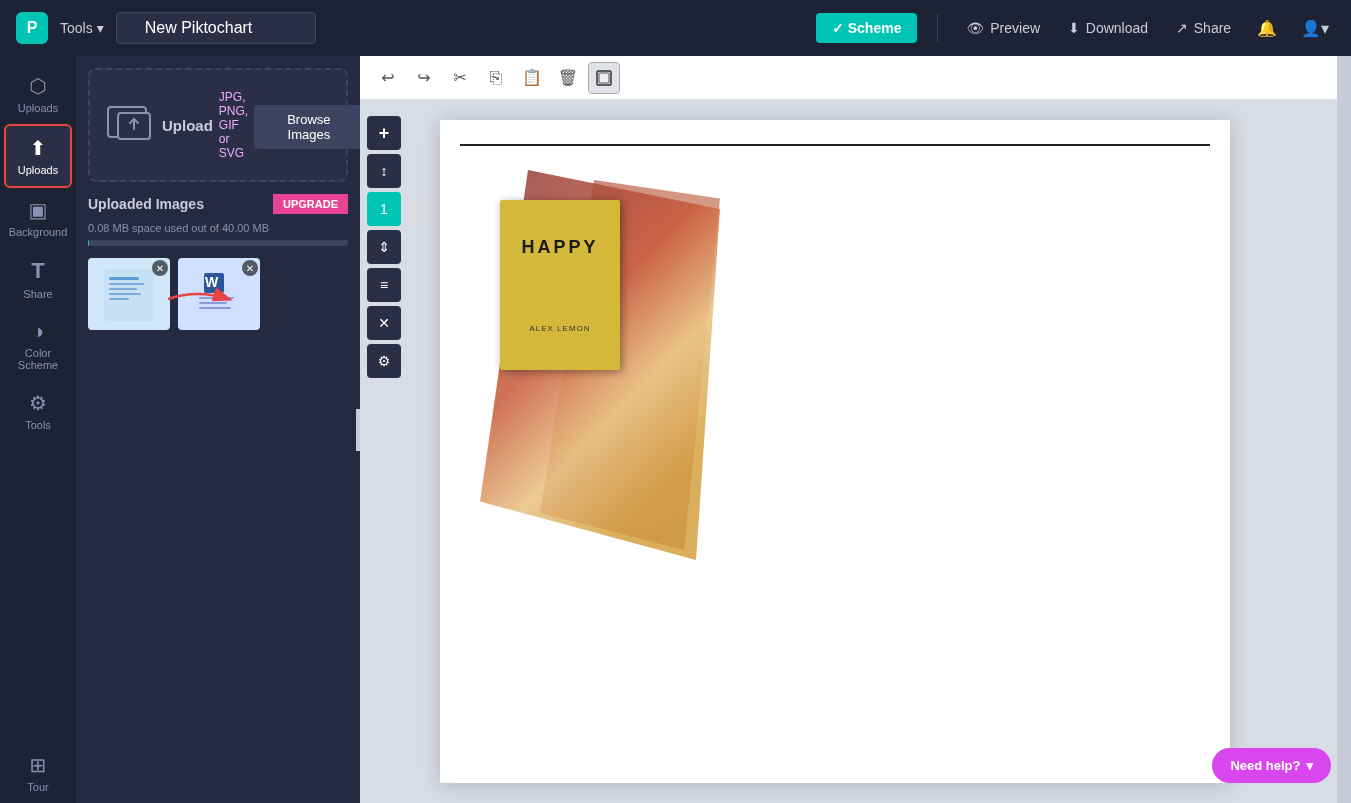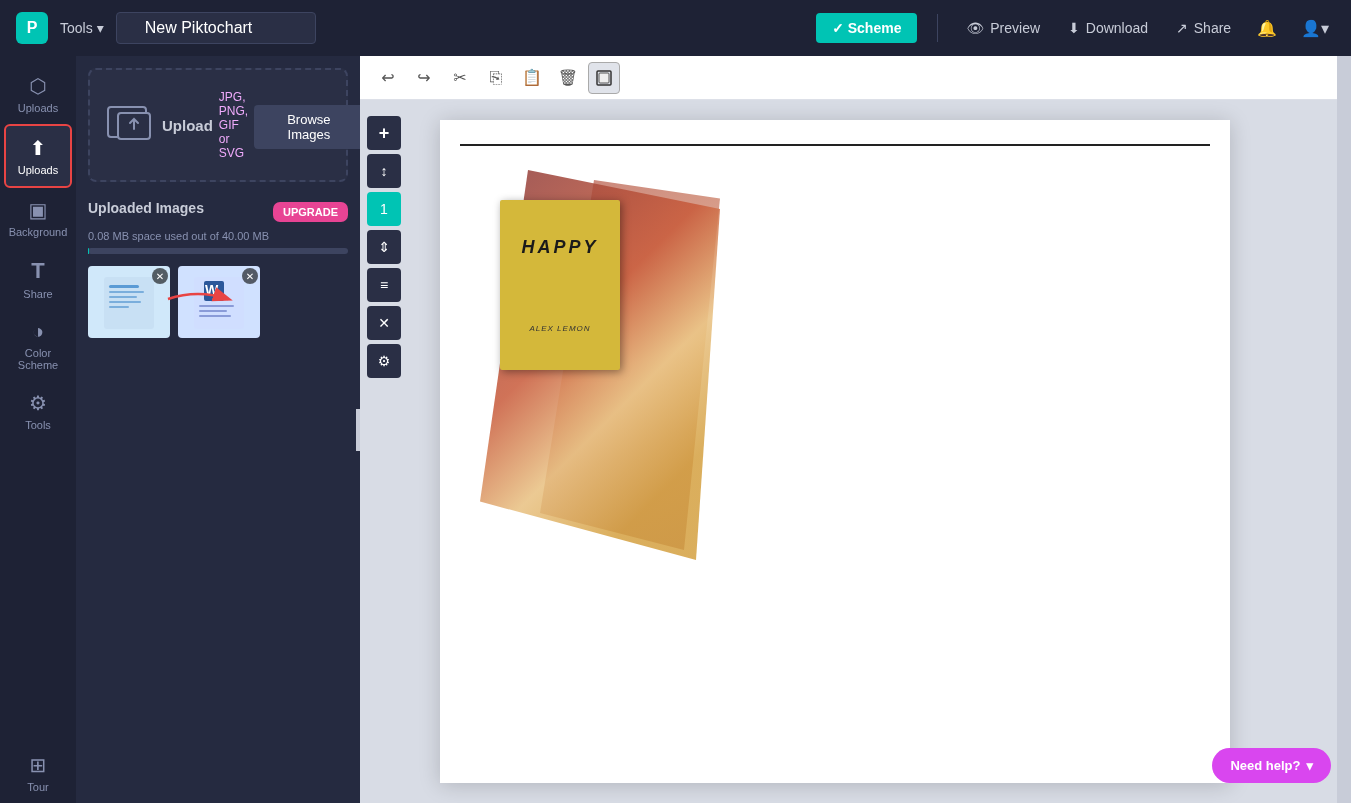--- a/index.html
+++ b/index.html
@@ -181,26 +181,25 @@
     }
     .uploaded-title {
       color: #c8ccd8;
       font-size: 14px;
       font-weight: 600;
     }
     .btn-upgrade {
       background: #e84494;
       color: #fff;
       border: none;
-      border-radius: 7px;
+      border-radius: 0;
       padding: 4px 10px;
       font-size: 11px;
       font-weight: 700;
       cursor: pointer;
-      margin-top: 8px;
     }
     .storage-info {
       color: #8891b0;
       font-size: 11px;
       margin-bottom: 6px;
     }
     .storage-bar-bg {
       height: 6px;
       background: #3d4460;
       border-radius: 3px;
@@ -318,21 +317,20 @@
 
     
     .canvas-doc {
       margin-left: 60px;
       width: 790px;
       min-height: 640px;
       background: white;
       box-shadow: 0 2px 20px rgba(0,0,0,0.18);
       position: relative;
       flex-shrink: 0;
-      font-style: italic;
     }
     .canvas-top-line {
       position: absolute;
       top: 24px; left: 20px; right: 20px;
       height: 2px;
       background: #222;
     }
 
     
     .book-image-area {

